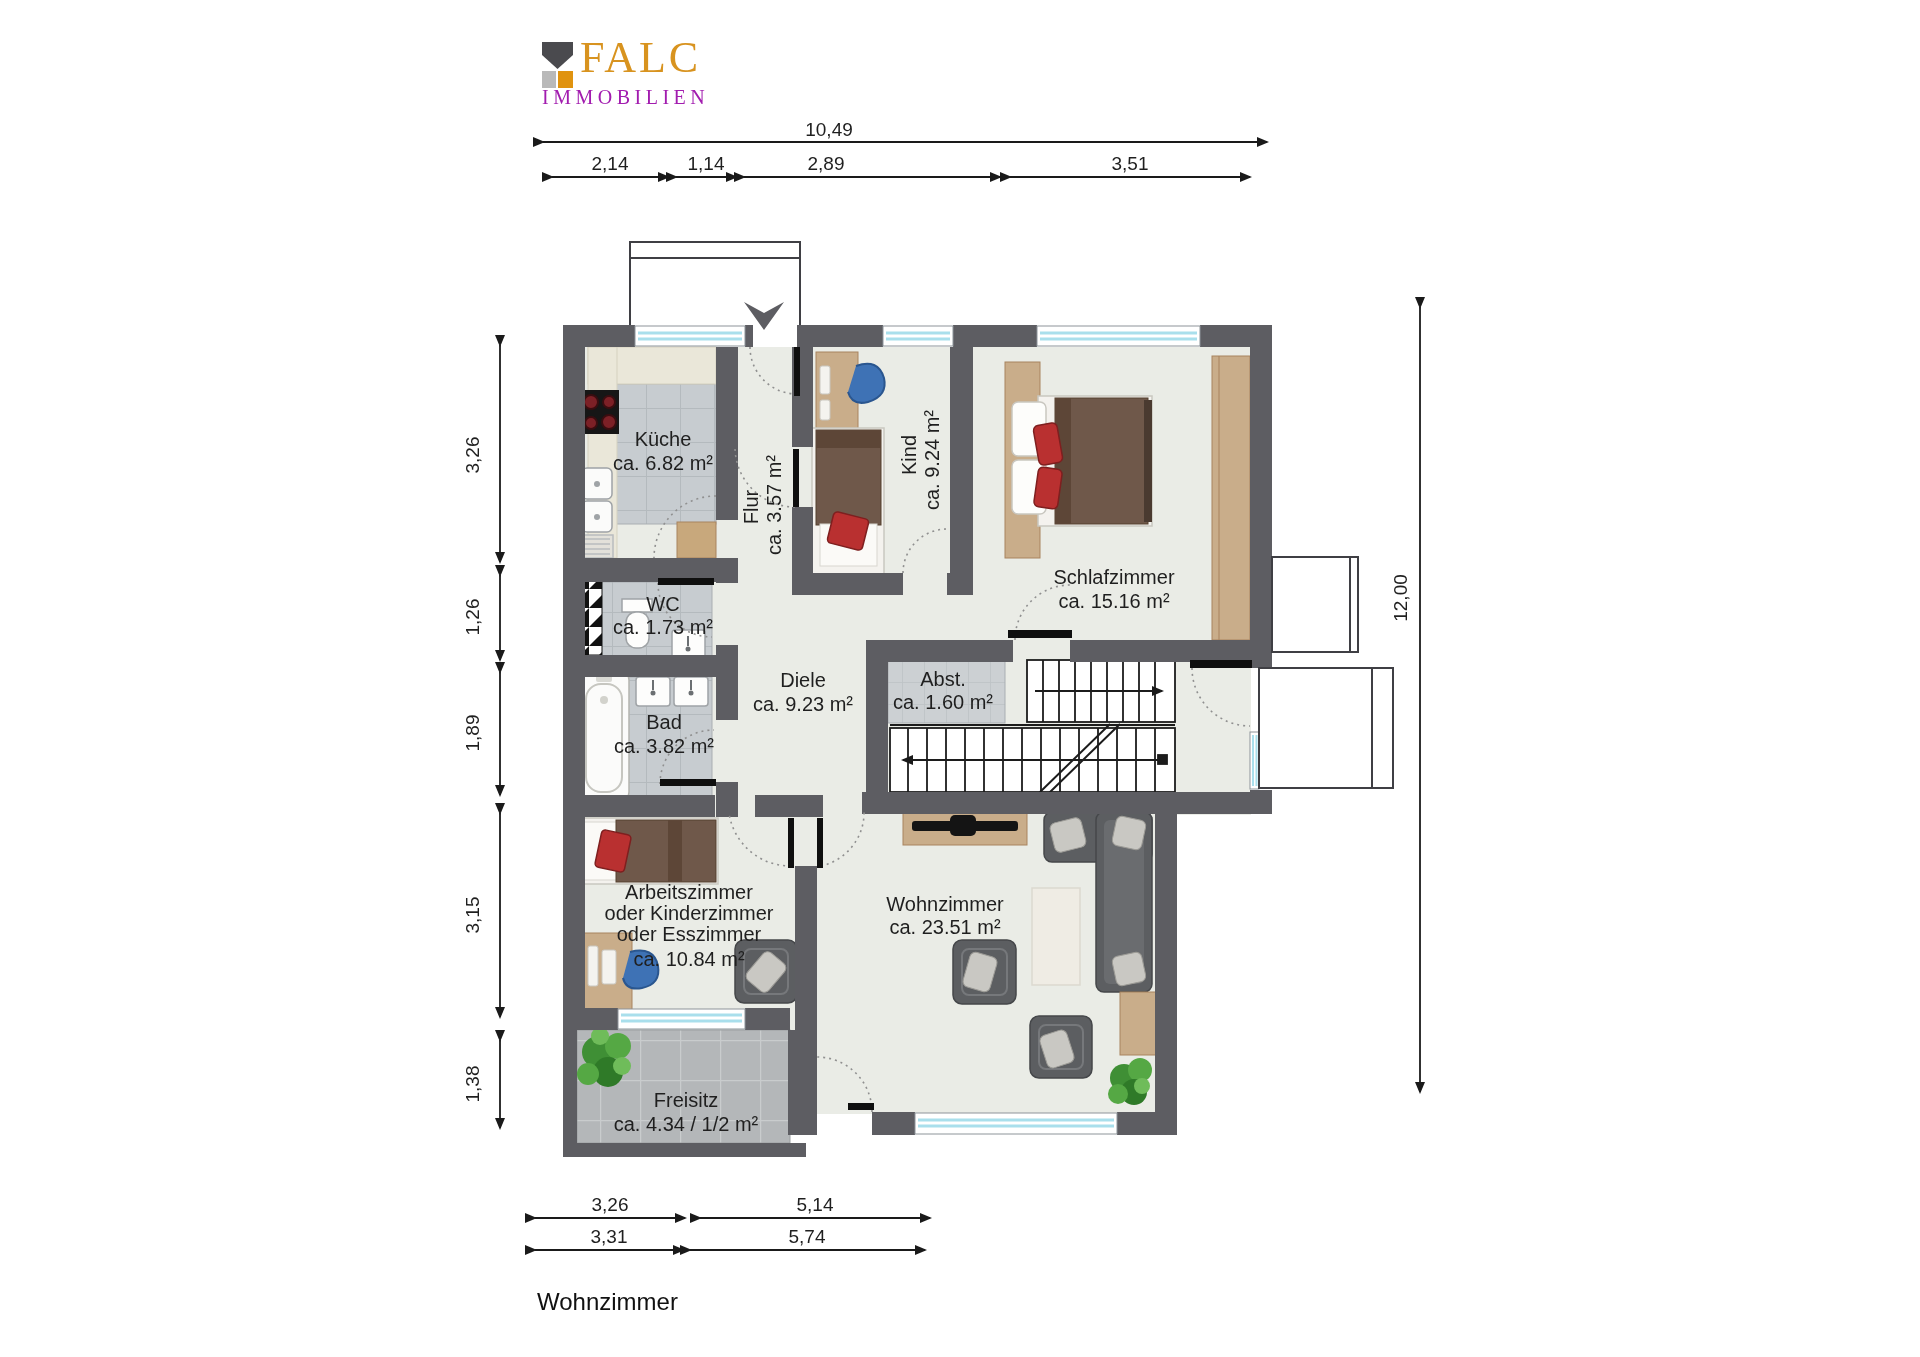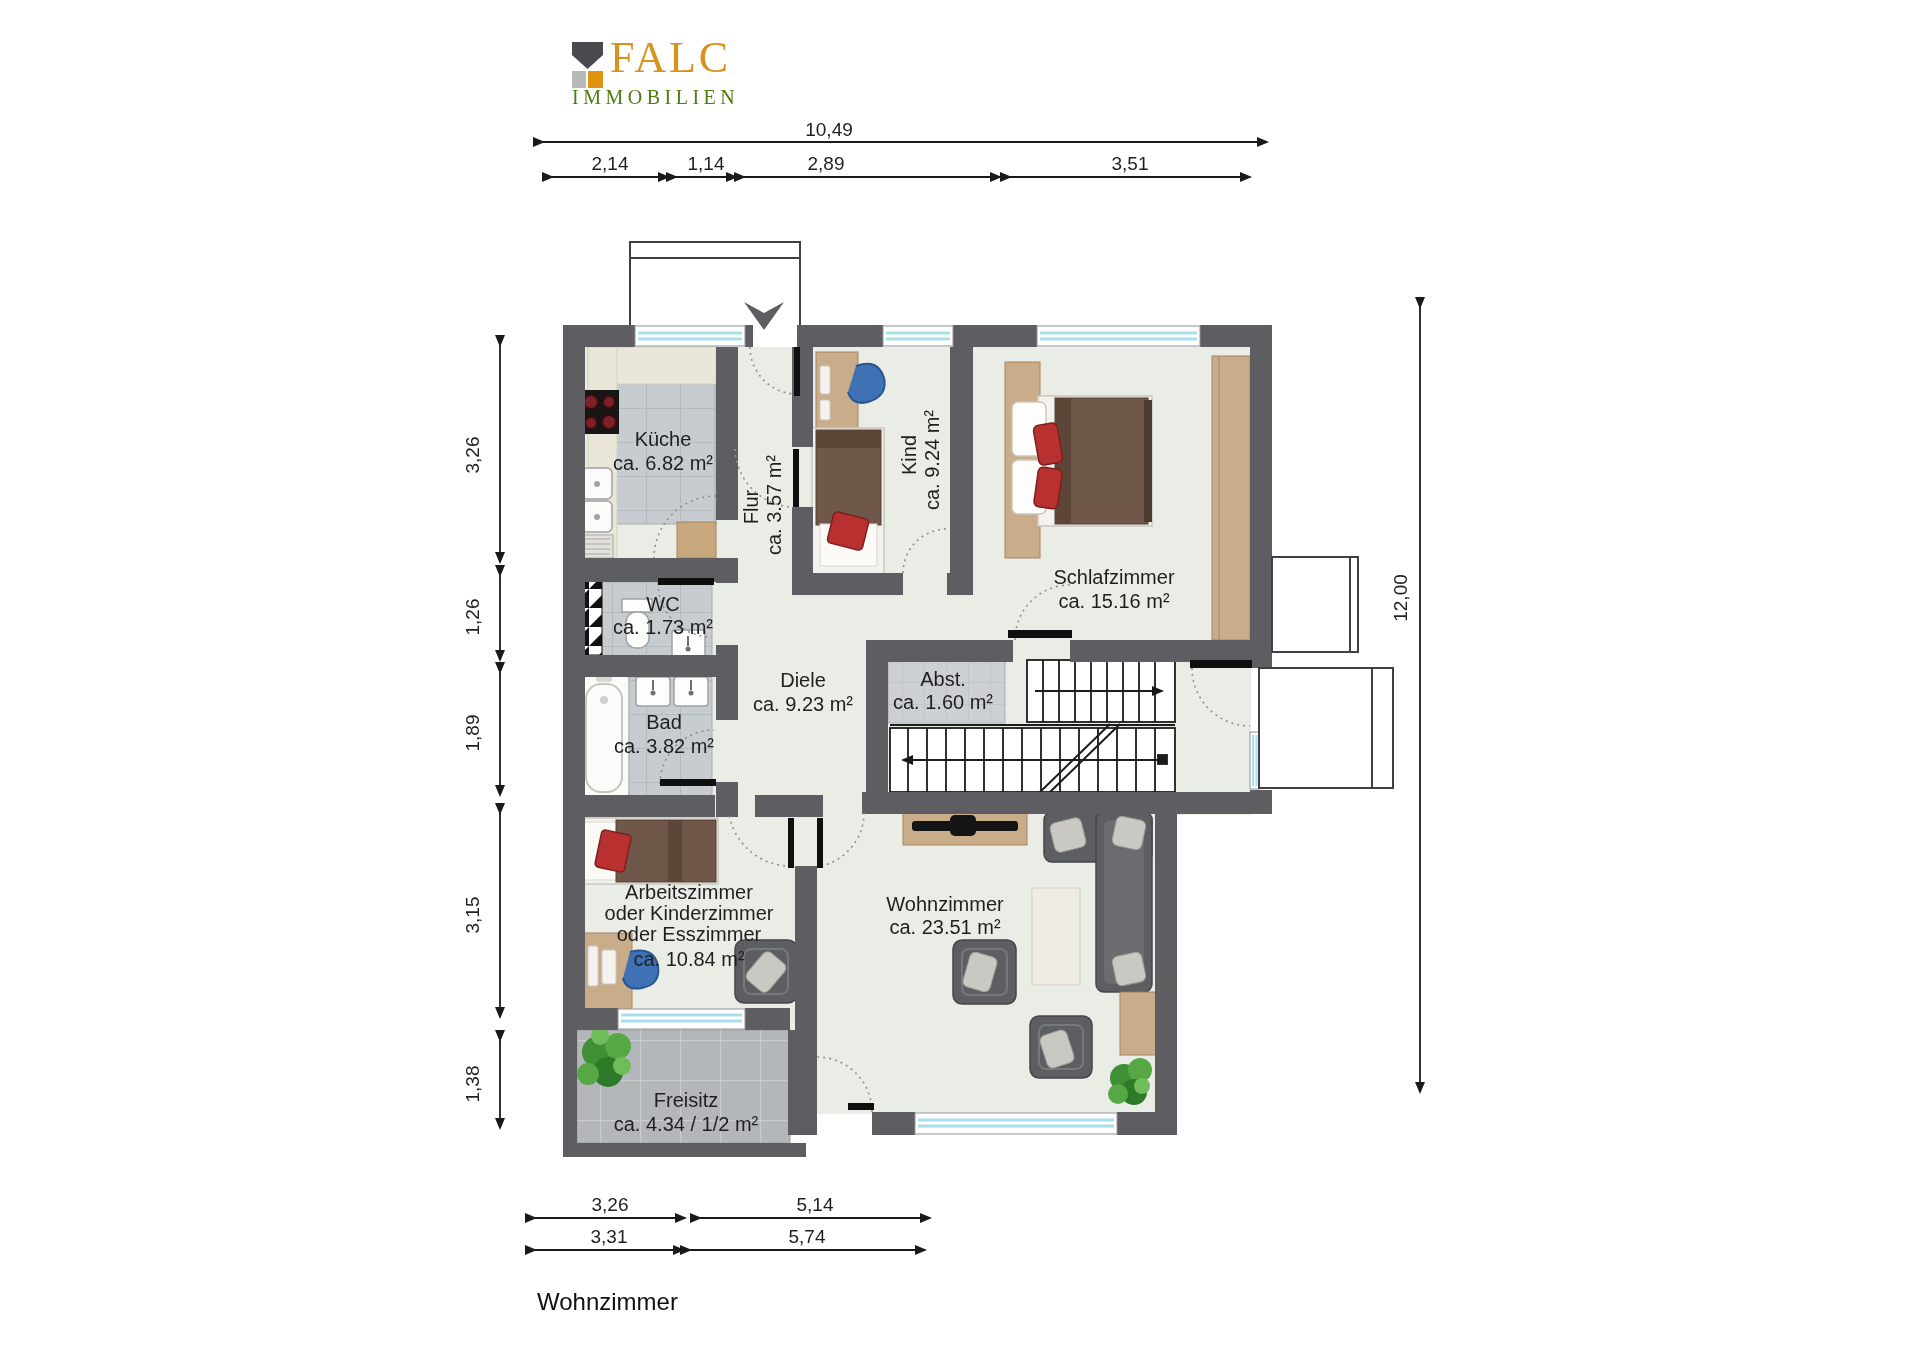--- a/index.html
+++ b/index.html
@@ -1,23 +1,23 @@
 <!DOCTYPE html>
 <html><head>
 <meta charset="utf-8">
 <style>
   html,body{margin:0;padding:0;background:#ffffff;}
   .page{position:relative;width:1920px;height:1357px;background:#ffffff;overflow:hidden;
         font-family:"Liberation Sans", sans-serif;}
   .plan-svg{position:absolute;left:0;top:0;}
-  .logo{position:absolute;left:572px;top:38px;width:260px;height:70px;text-align:center;}
+  .logo{position:absolute;left:542px;top:38px;width:260px;height:70px;text-align:center;}
   .logo-brand{position:absolute;left:38px;top:-6px;font-family:"Liberation Serif", serif;
               font-size:44px;color:#d8931f;letter-spacing:3px;}
   .logo-sub{position:absolute;left:0px;top:48px;font-family:"Liberation Serif", serif;
-            font-size:20px;color:#4d7c0f;letter-spacing:4.5px;}
+            font-size:20px;color:#a21caf;letter-spacing:4.5px;}
   .logo-mark{position:absolute;left:0;top:2px;}
   .floor-title{position:absolute;left:537px;top:1288px;font-size:24px;color:#111;}
   svg text{fill:#1f1f1f;}
   .roomlbl{font-size:20px;}
   .dimlbl{font-size:19px;}
 </style>
 </head>
 <body>
 
 <div class="page">

